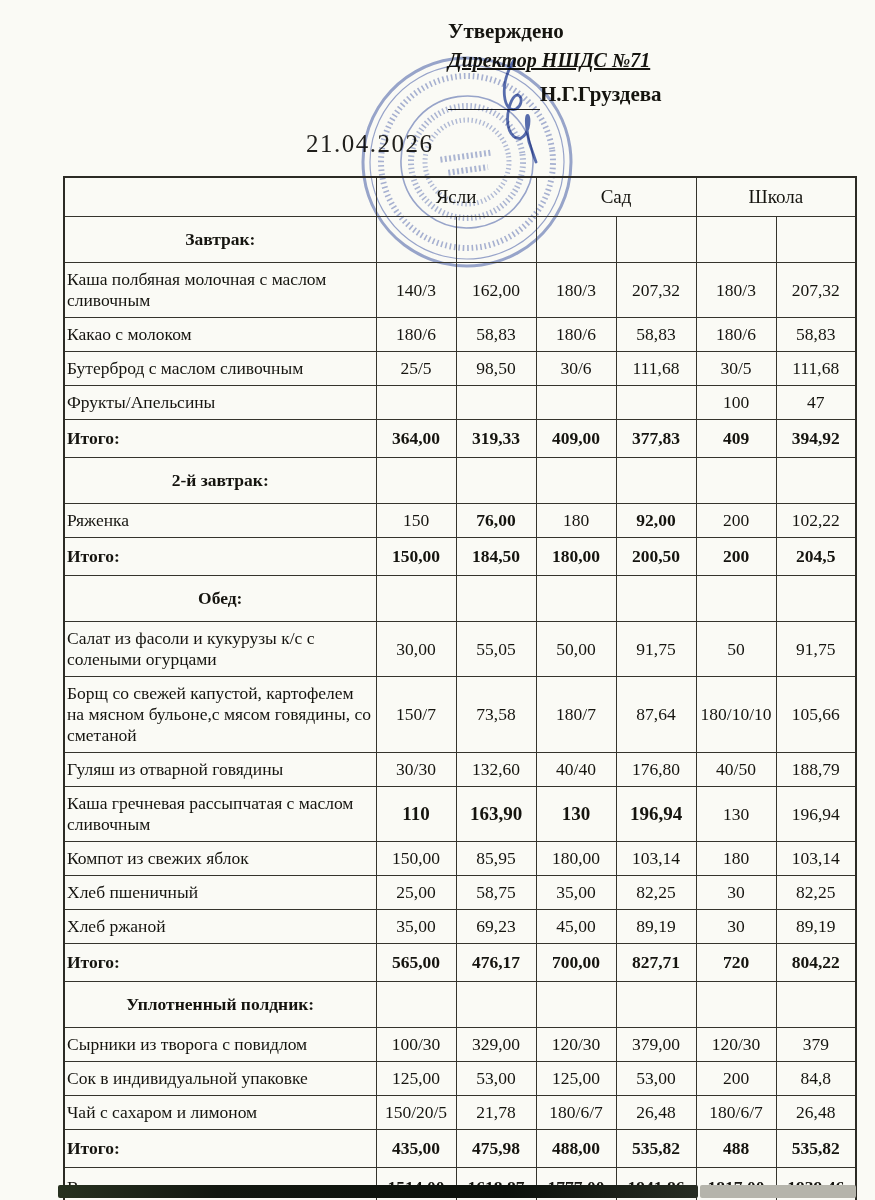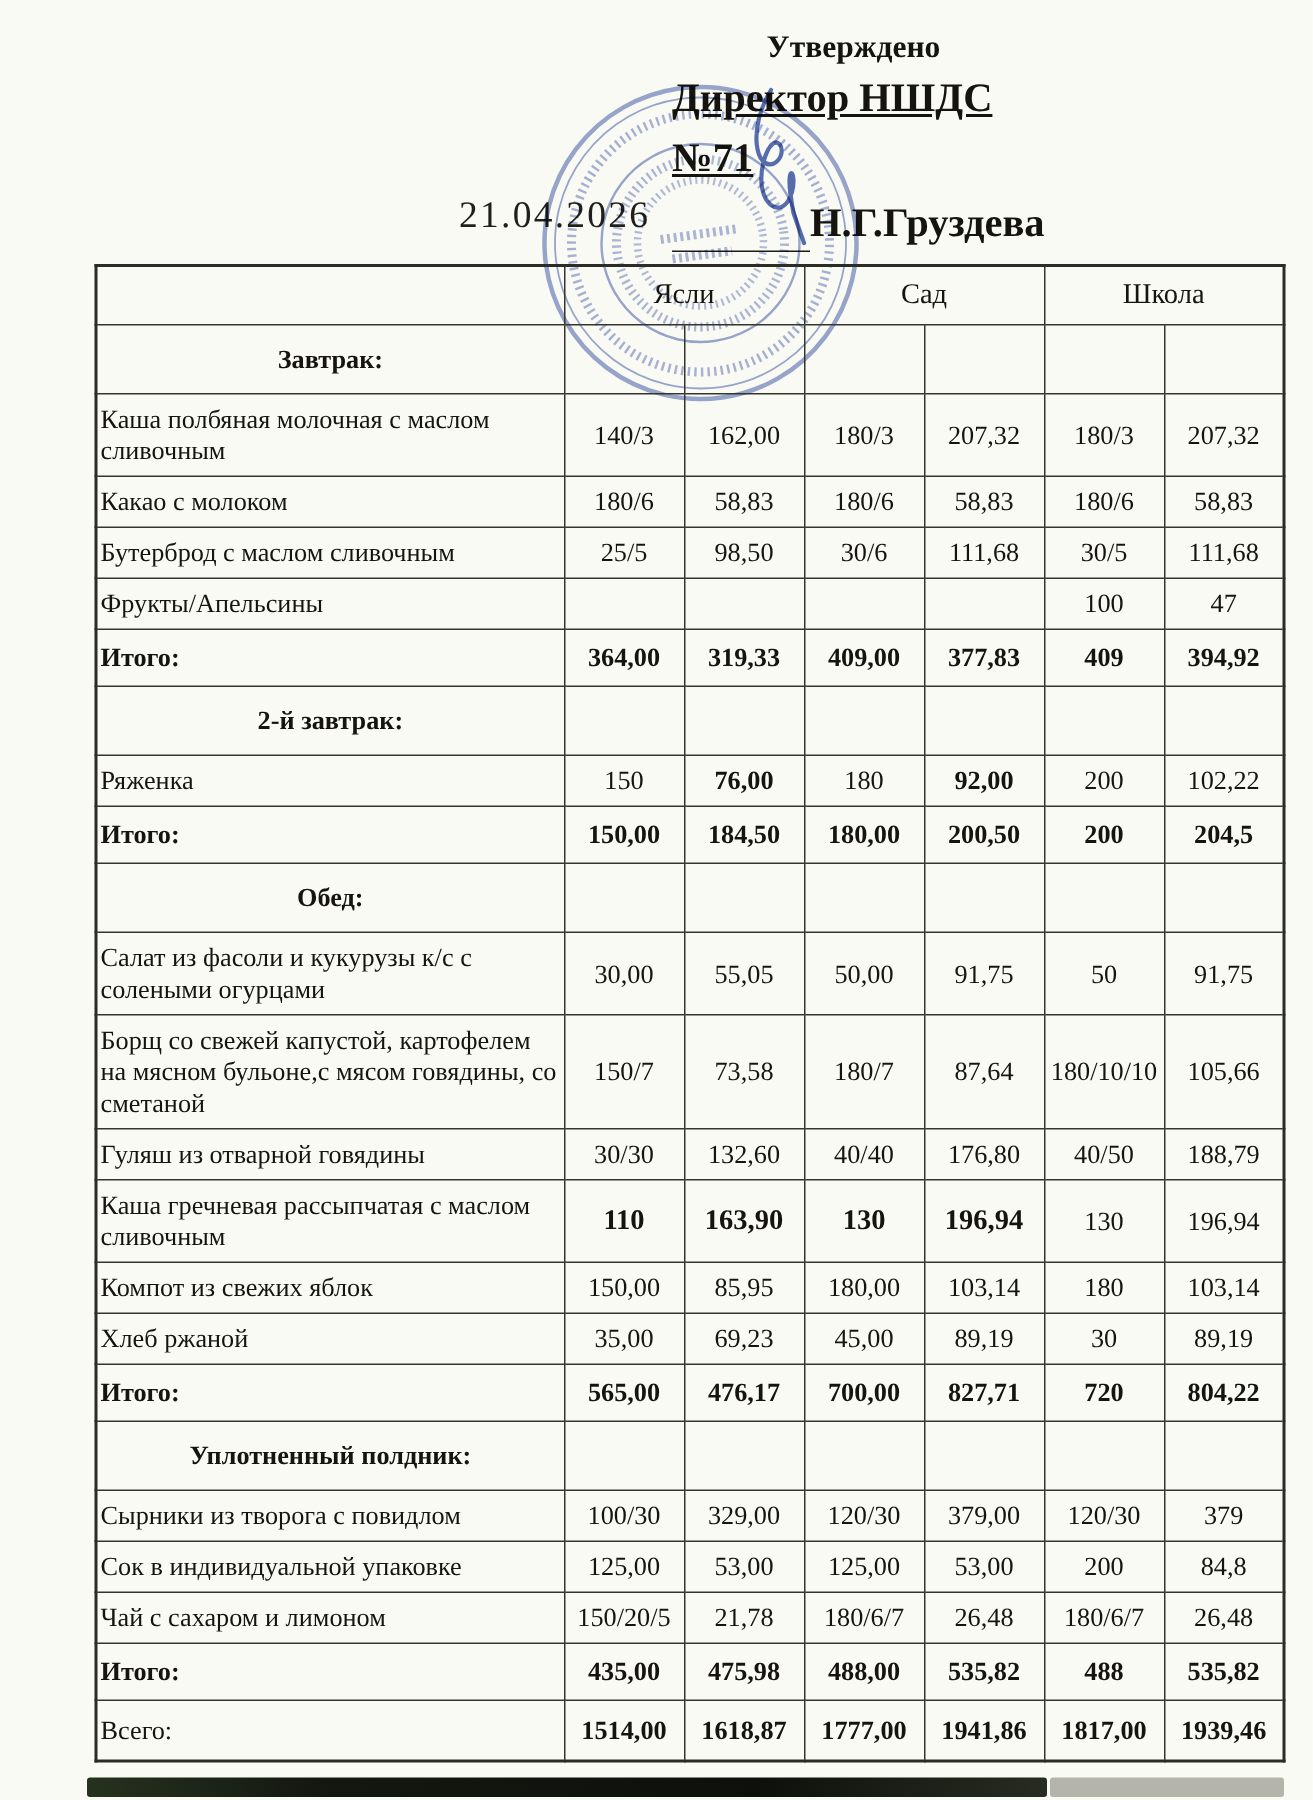--- a/index.html
+++ b/index.html
@@ -4,23 +4,23 @@
 <style>
   html,body{margin:0;padding:0;}
   body{
     width:875px;height:1200px;position:relative;overflow:hidden;
     background:#fafaf5;
     font-family:"Liberation Serif", serif;
     color:#15140f;
   }
   
   .approval{position:absolute;top:16px;left:448px;width:252px;line-height:1.45;}
-  .approved{font-weight:bold;font-size:21px;text-align:center;padding-right:10px;}
-  .director{font-weight:bold;font-size:27px;text-decoration:underline;}
-  .sigline{font-weight:bold;font-size:27px;margin-top:4px;}
+  .approved{font-weight:bold;font-size:21px;text-align:left;padding-right:10px;}
+  .director{font-weight:bold;font-size:20px;text-decoration:underline;font-style:italic;}
+  .sigline{font-weight:bold;font-size:21px;margin-top:4px;}
   .sig-blank{display:inline-block;width:92px;border-bottom:1.6px solid #1a1a18;height:18px;vertical-align:bottom;}
   
   .date{position:absolute;top:130px;left:306px;font-size:25px;letter-spacing:1.5px;color:#201f1b;}
   
   .stamp{position:absolute;left:357px;top:52px;opacity:.52;mix-blend-mode:multiply;transform:rotate(-8deg);pointer-events:none;}
   .signature{position:absolute;left:462px;top:52px;opacity:.8;mix-blend-mode:multiply;pointer-events:none;}
   
   .menu-table{
     position:absolute;left:63px;top:176px;width:792px;
     border-collapse:collapse;table-layout:fixed;
@@ -228,20 +228,29 @@
       <tr class="item">
         <td class="name">Компот из свежих яблок</td>
         <td>150,00</td>
         <td>85,95</td>
         <td>180,00</td>
         <td>103,14</td>
         <td>180</td>
         <td>103,14</td>
       </tr>
       <tr class="item">
+        <td class="name">Хлеб пшеничный</td>
+        <td>25,00</td>
+        <td>58,75</td>
+        <td>35,00</td>
+        <td>82,25</td>
+        <td>30</td>
+        <td>82,25</td>
+      </tr>
+      <tr class="item">
         <td class="name">Хлеб ржаной</td>
         <td>35,00</td>
         <td>69,23</td>
         <td>45,00</td>
         <td>89,19</td>
         <td>30</td>
         <td>89,19</td>
       </tr>
       <tr class="total">
         <td class="name">Итого:</td>

